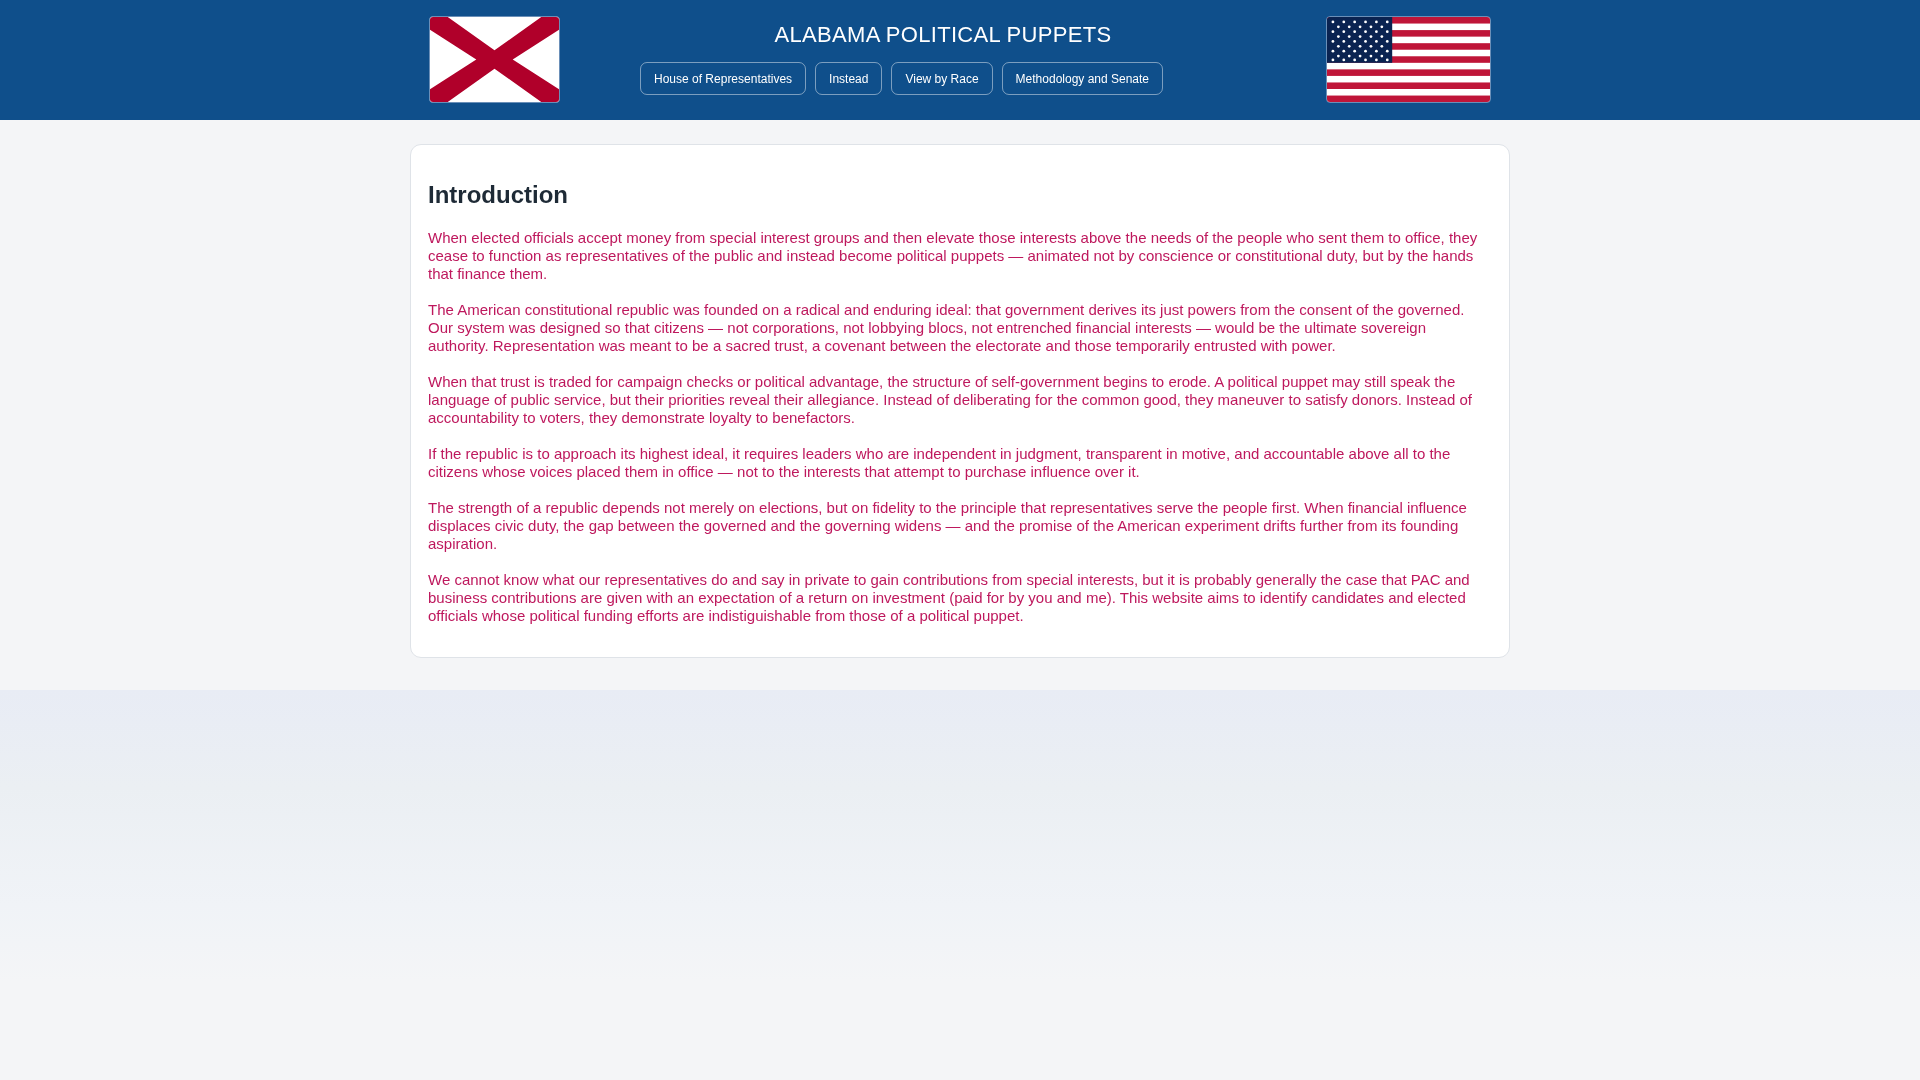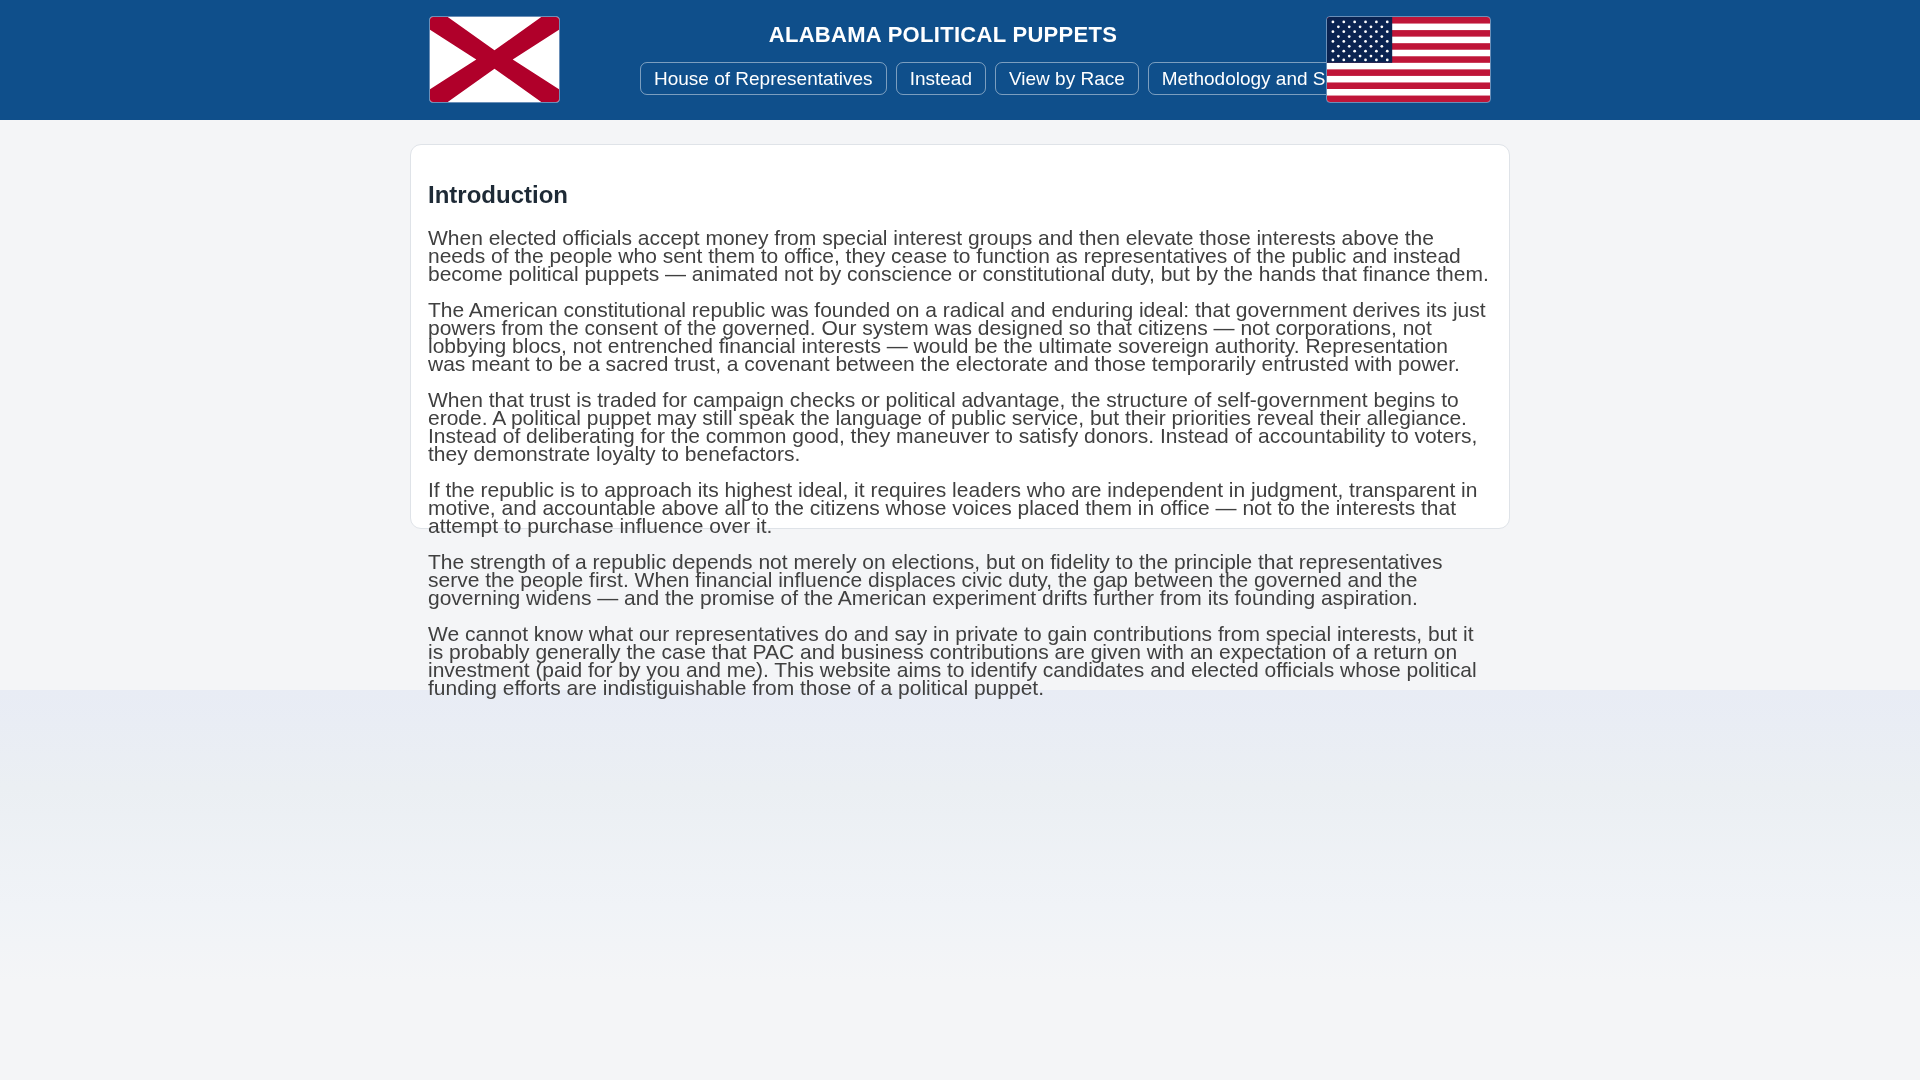--- a/index.html
+++ b/index.html
@@ -20,52 +20,52 @@
       border-radius: 4px; overflow: hidden; border: 1px solid #6a8fb8;
       background: #fff;
     }
     .flag-us {
       position: absolute; left: 1326px; top: 16px; width: 165px; height: 87px;
       border-radius: 4px; overflow: hidden; border: 1px solid #6a8fb8;
     }
     .flag-al svg, .flag-us svg { display: block; width: 100%; height: 100%; }
     .site-title {
       position: absolute; left: 640px; width: 606px; top: 22px;
-      text-align: center; color: #fff; font-weight: bold; font-size: 22px;
+      text-align: center; color: #fff; font-weight: normal; font-size: 22px;
       letter-spacing: 0.3px;
     }
     .nav {
       position: absolute; left: 640px; top: 62px; height: 33px;
       display: flex; gap: 9px;
     }
     .nav-btn {
       height: 33px; padding: 0 13px; display: flex; align-items: center;
       border: 1px solid rgba(255,255,255,0.45); border-radius: 7px;
-      color: #fff; font-size: 19px; background: transparent; cursor: pointer;
+      color: #fff; font-size: 12px; background: transparent; cursor: pointer;
       white-space: nowrap;
     }
     .main-band {
       position: absolute; left: 0; top: 120px; width: 1920px; height: 570px;
       background: #f4f5f7;
     }
     .lower-band {
       position: absolute; left: 0; top: 690px; width: 1920px; height: 390px;
       background: linear-gradient(to bottom, #e8ecf5 0%, #ebeff3 25%, #f0f3f7 55%, #f4f5f7 75%, #f4f5f7 100%);
     }
     .card {
-      position: absolute; left: 410px; top: 144px; width: 1100px; height: 385px;
+      position: absolute; left: 410px; top: 144px; width: 1100px; height: 514px;
       background: #fff; border: 1px solid #dfe3e8; border-radius: 11px;
       padding: 36px 16px 0 17px;
     }
     .card h2 {
       font-size: 24px; font-weight: bold; color: #1e2a36; margin-top: 0;
       line-height: 28px; margin-bottom: 20px;
     }
     .card p {
-      font-size: 21px; line-height: 18px; color: #404040; margin-bottom: 18px;
+      font-size: 15px; line-height: 18px; color: #be185d; margin-bottom: 18px;
       width: 1062px;
     }
   </style>
 </head>
 <body>
 
 <div class="header">
   <div class="flag-al">
     <svg viewBox="0 0 131 87" preserveAspectRatio="none">
       <rect width="131" height="87" fill="#ffffff"></rect>

